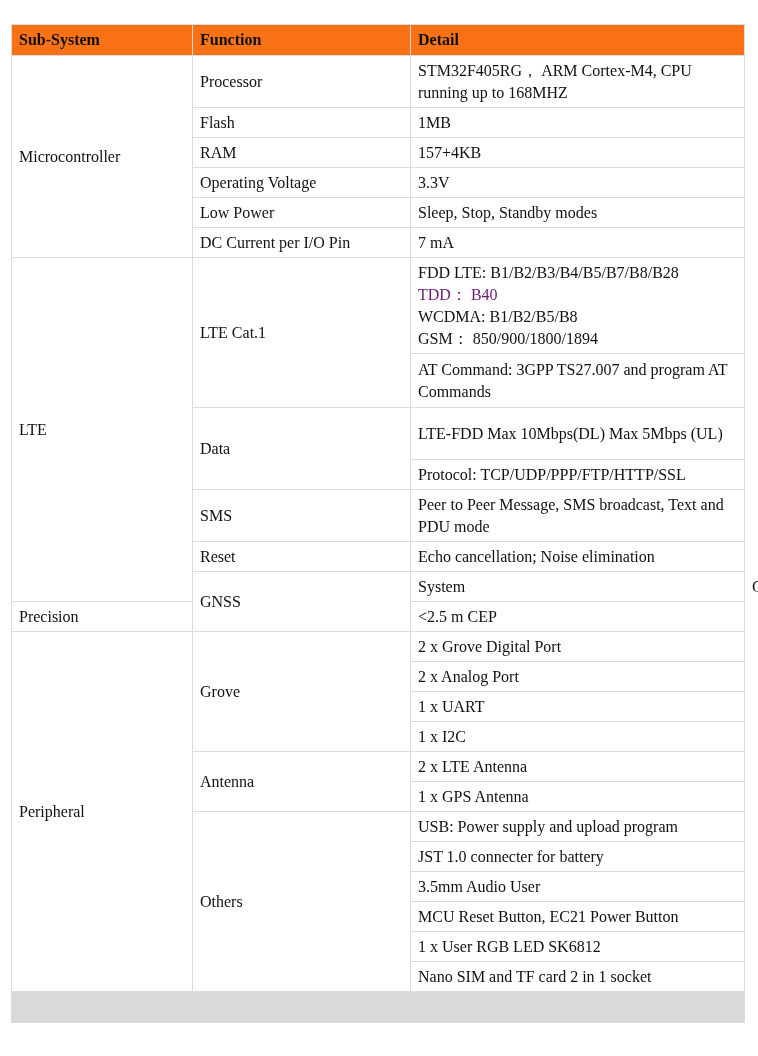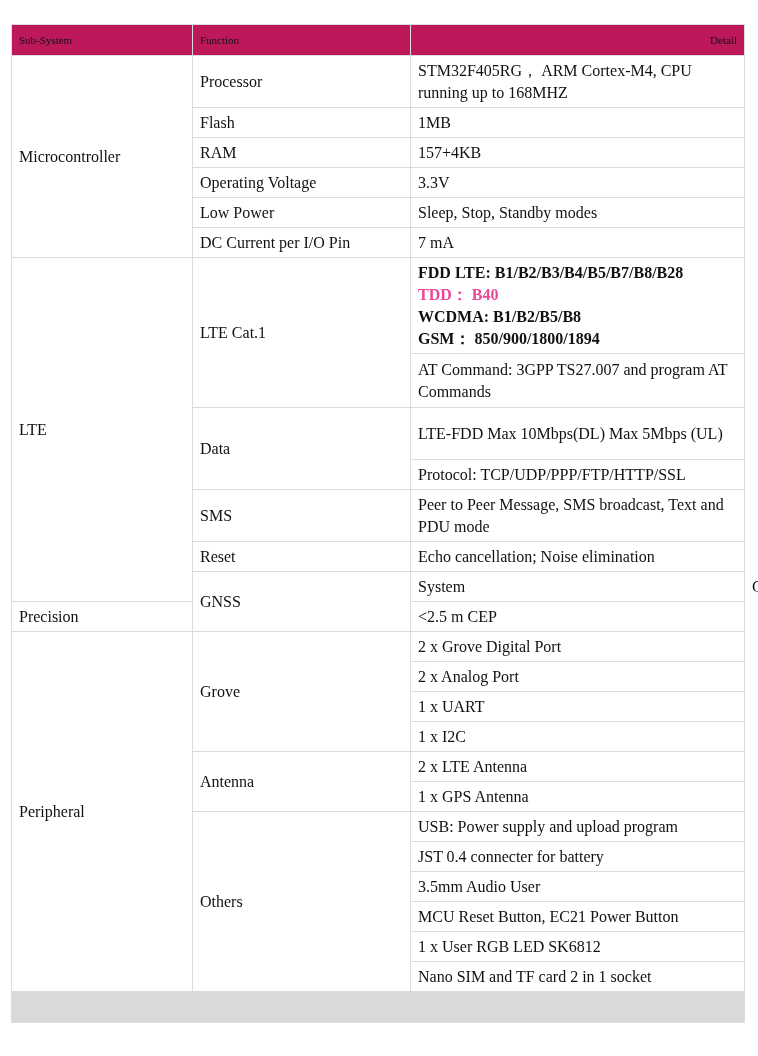--- a/index.html
+++ b/index.html
@@ -2,25 +2,25 @@
 <html><head>
 <meta charset="utf-8">
 <style>
   html, body { margin:0; padding:0; background:#ffffff; }
   body { width:758px; height:1056px; position:relative; overflow:hidden;
          font-family:"Liberation Serif", "DejaVu Serif", serif; color:#111; }
   table.spec { position:absolute; left:11px; top:24px; width:733px;
                border-collapse:collapse; table-layout:fixed; font-size:16px; }
   table.spec td, table.spec th { border:1px solid #dcdcdc; padding:0 7px;
                vertical-align:middle; text-align:left; line-height:22px; }
-  table.spec th { background:#be185d; font-weight:normal; height:30px; font-size:11px; }
-  table.spec th.center { text-align:right; }
+  table.spec th { background:#f97316; font-weight:bold; height:30px; font-size:16px; }
+  table.spec th.center { text-align:left; }
   .col1 { width:181px; } .col2 { width:218px; } .col3 { width:334px; }
-  .gray { color:#ec4899; }
-  .multi { display:block;font-weight:bold; }
+  .gray { color:#701a75; }
+  .multi { display:block; }
   tr.footer td { background:#d9d9d9; height:30px; }
 </style>
 </head>
 <body>
 
 <table class="spec">
   <colgroup>
       <col class="col1">
       <col class="col2">
       <col class="col3">
@@ -118,21 +118,21 @@
       <td>2 x LTE Antenna</td>
     </tr>
     <tr style="height:30px">
       <td>1 x GPS Antenna</td>
     </tr>
     <tr style="height:30px">
       <td rowspan="6">Others</td>
       <td>USB: Power supply and upload program</td>
     </tr>
     <tr style="height:30px">
-      <td>JST 0.4 connecter for battery</td>
+      <td>JST 1.0 connecter for battery</td>
     </tr>
     <tr style="height:30px">
       <td>3.5mm Audio User</td>
     </tr>
     <tr style="height:30px">
       <td>MCU Reset Button, EC21 Power Button</td>
     </tr>
     <tr style="height:30px">
       <td>1 x User RGB LED SK6812</td>
     </tr>

